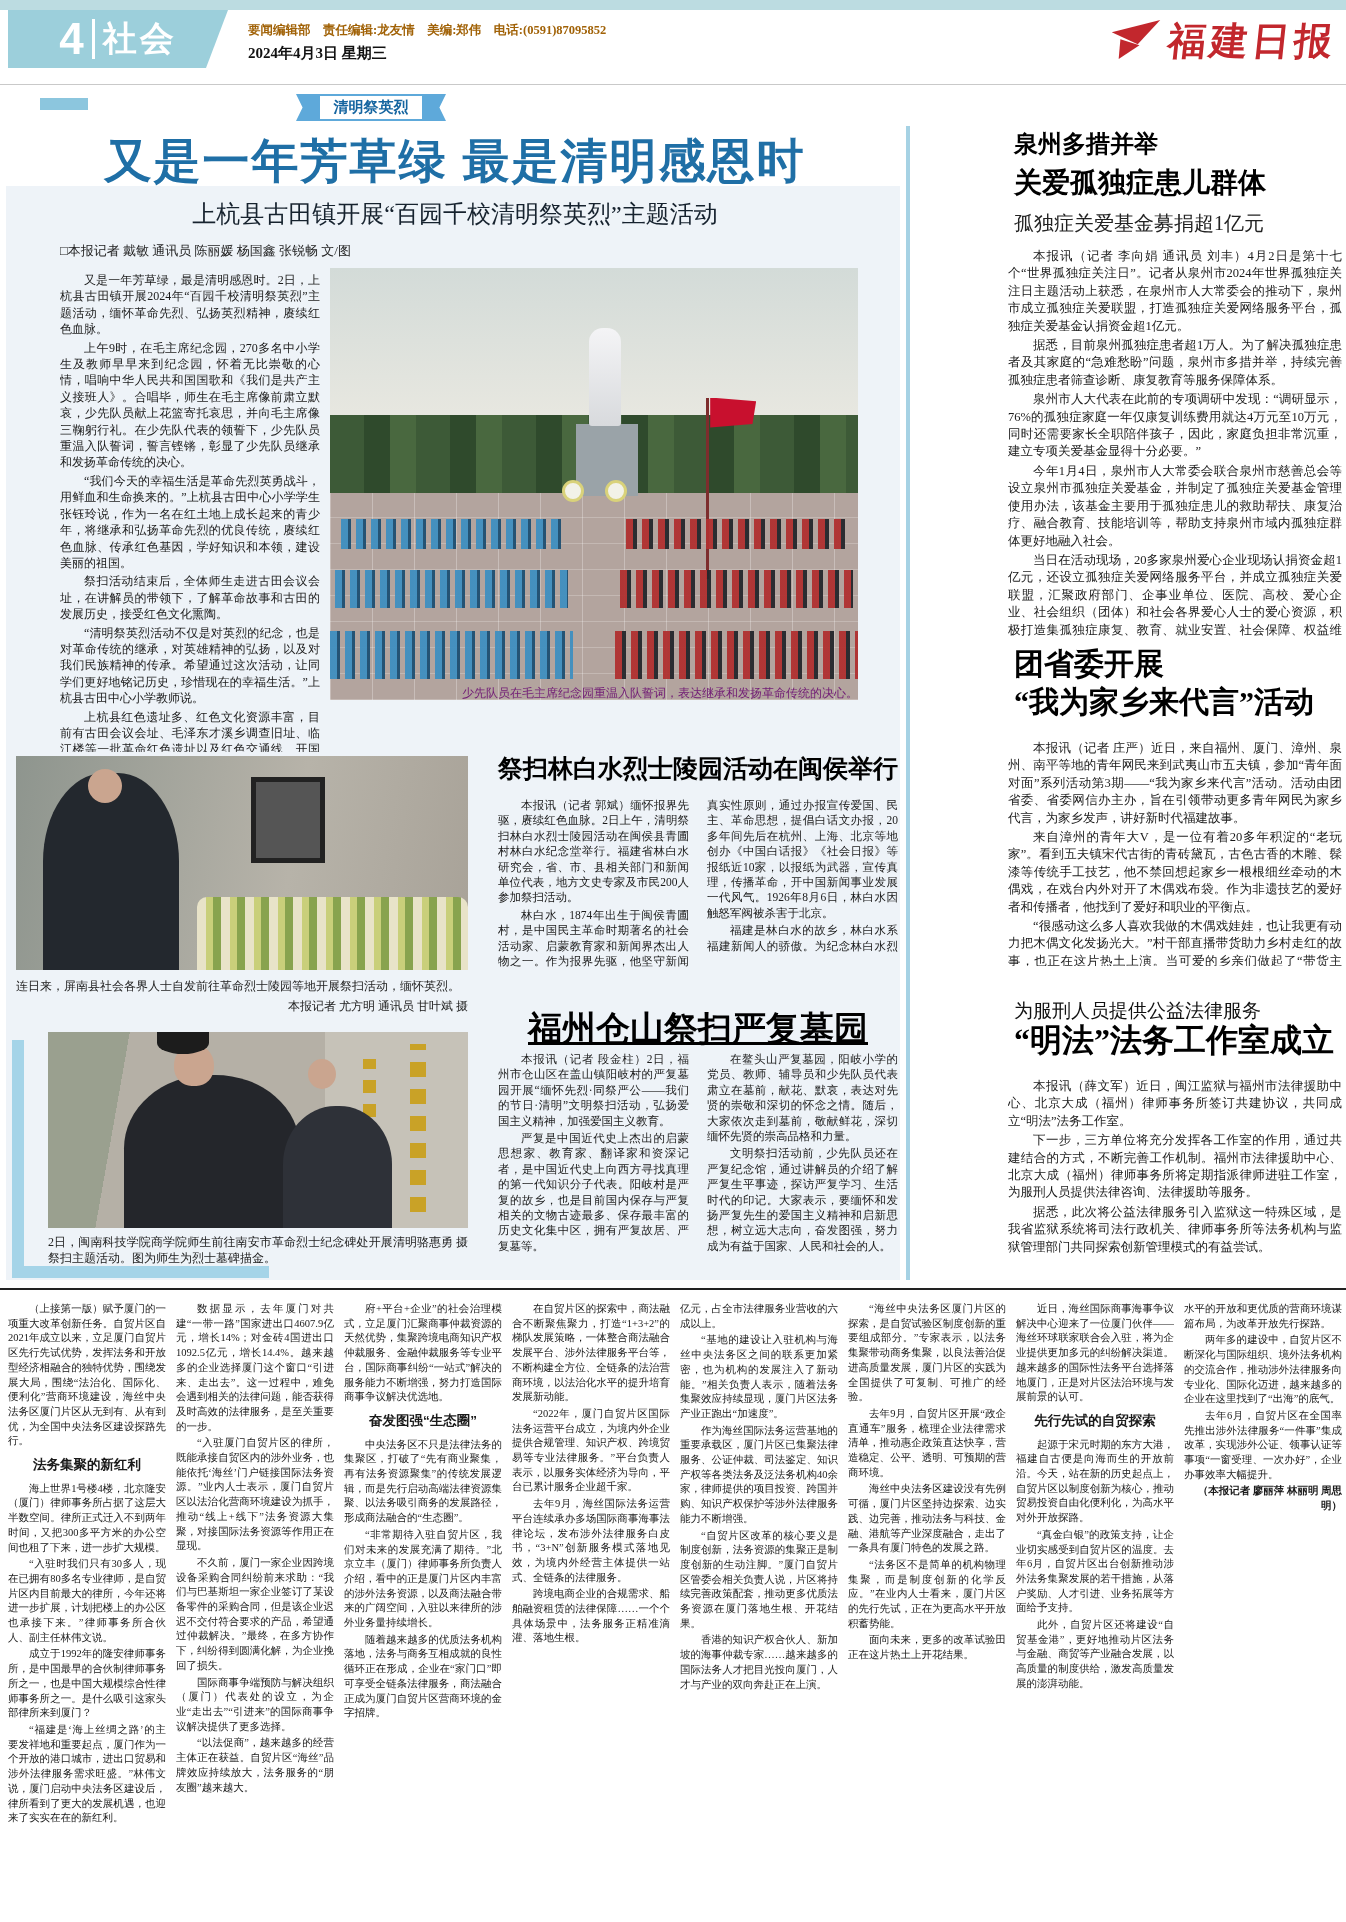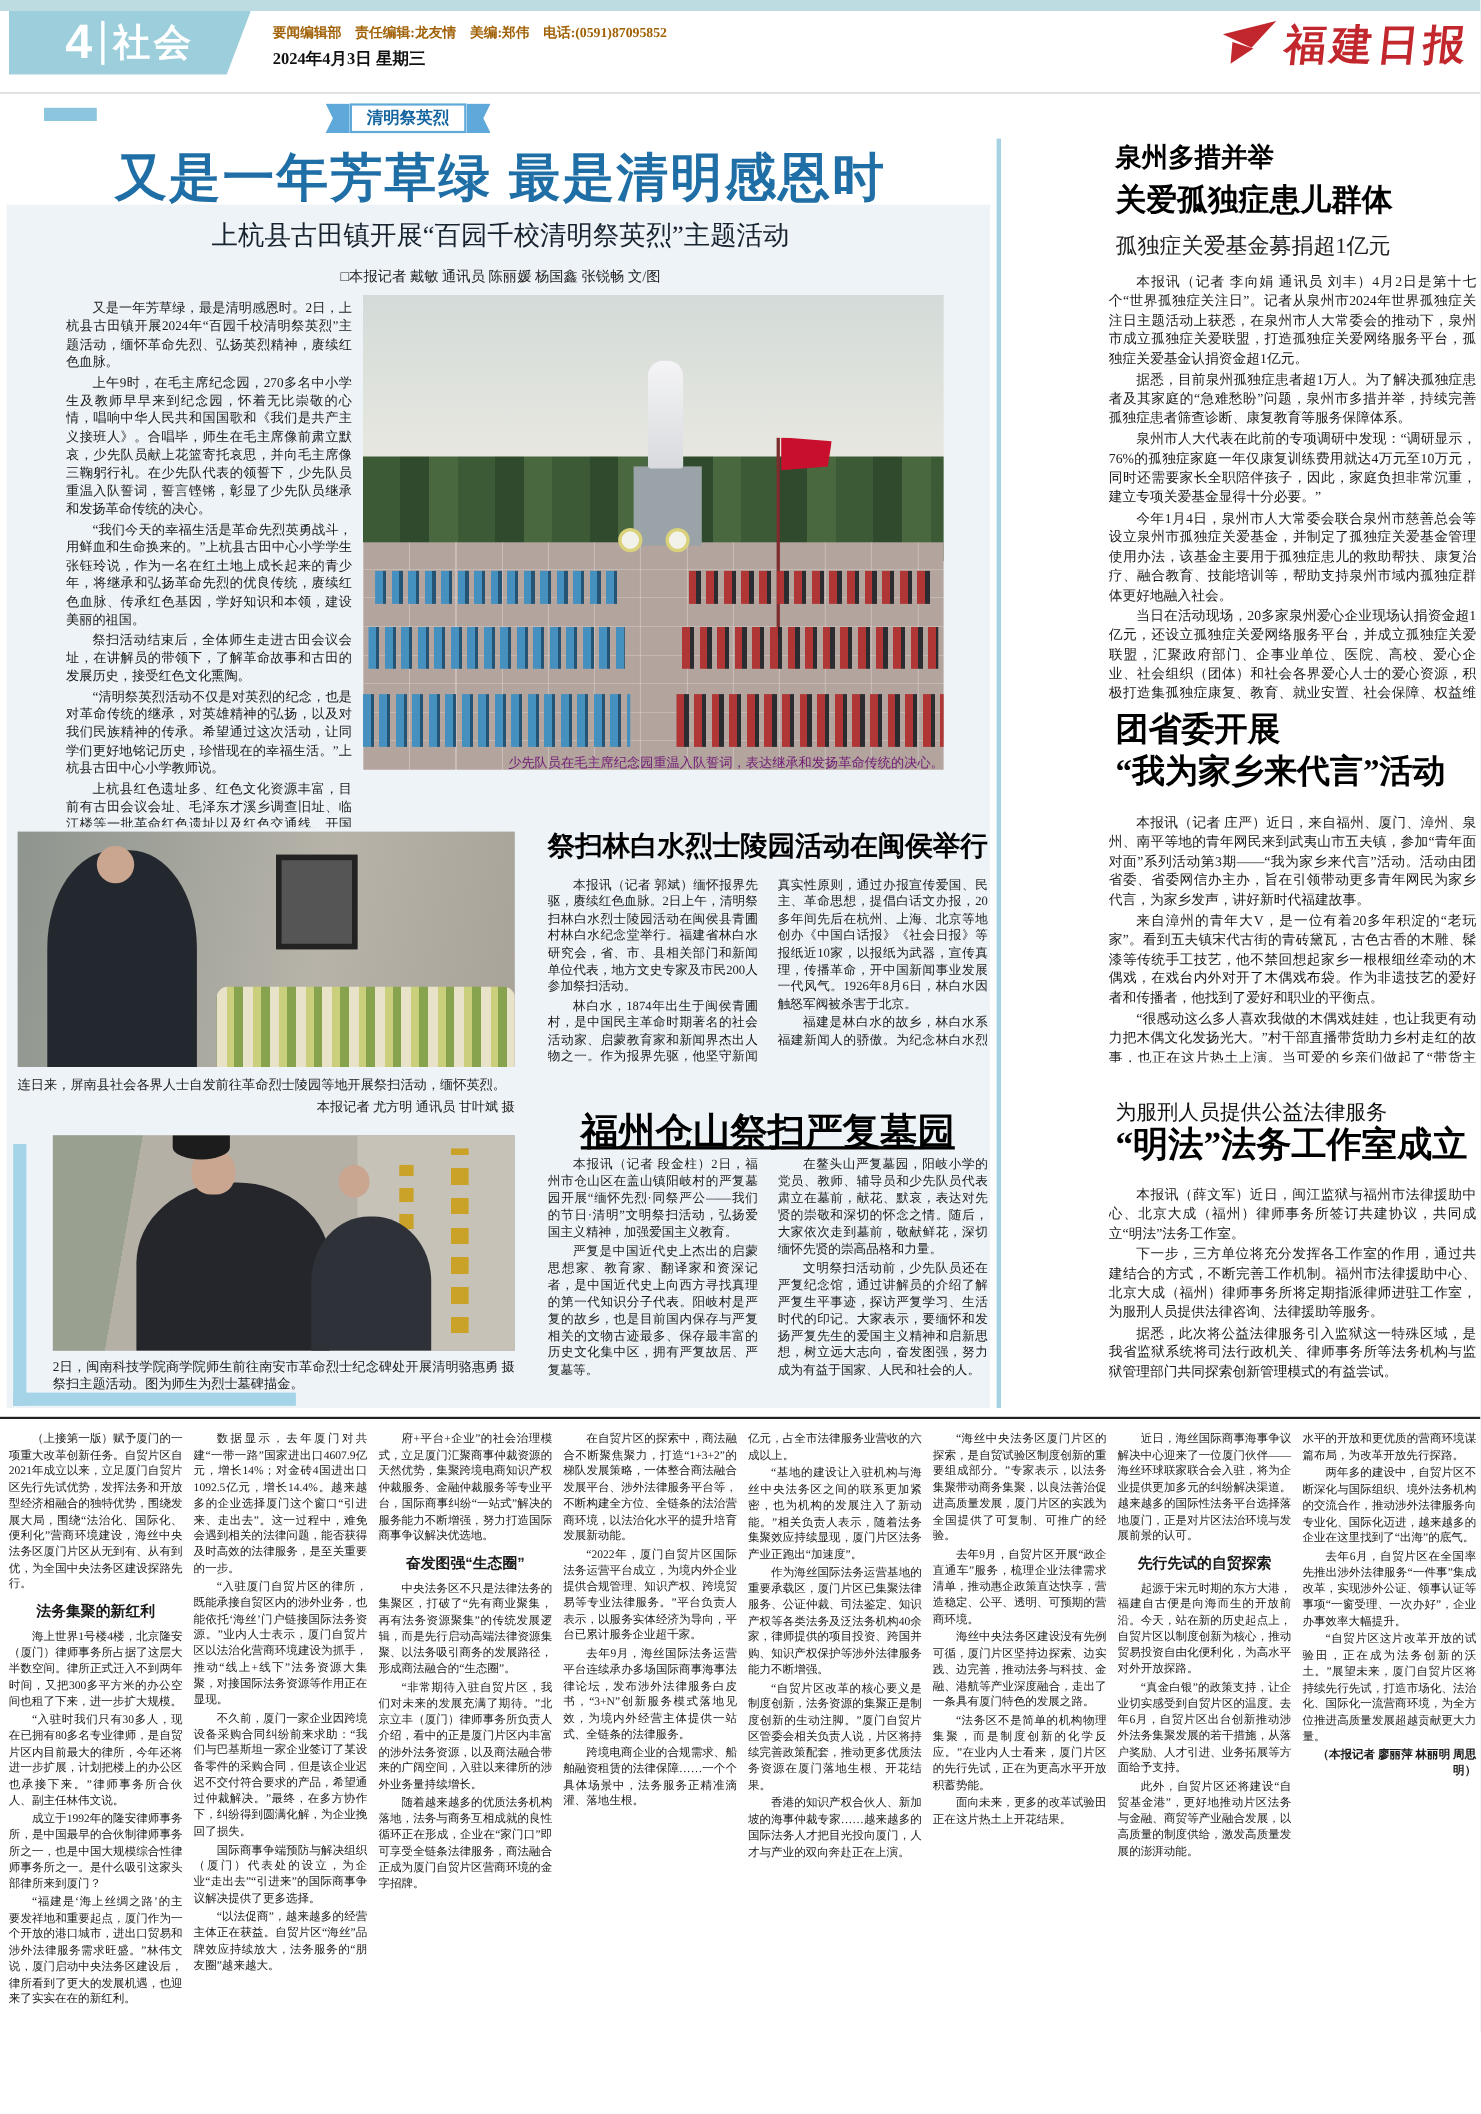--- a/index.html
+++ b/index.html
@@ -34,21 +34,21 @@
   .rib-end{width:22px;background:#5ea9da;}
   .rib-l{clip-path:polygon(0 0,100% 0,100% 100%,0 100%,30% 50%);}
   .rib-r{clip-path:polygon(0 0,100% 0,70% 50%,100% 100%,0 100%);}
   .rib-mid{flex:1;background:#fff;border:2px solid #5ea9da;display:flex;align-items:center;
            justify-content:center;font-family:"Liberation Sans",sans-serif;
            font-weight:bold;font-size:15px;color:#1565a0;}
   .leadline{left:60px;top:130px;width:790px;text-align:center;color:#1f6fa6;
             font-family:"Liberation Sans",sans-serif;font-weight:bold;font-size:47px;
             letter-spacing:2px;white-space:nowrap;}
   .leadsub{left:60px;top:198px;width:790px;text-align:center;font-size:24px;color:#16222e;}
-  .leadby{left:60px;top:242px;width:790px;text-align:center;font-size:13px;color:#222;}
+  .leadby{left:60px;top:242px;width:790px;font-size:13px;color:#222;}
   .leadcol{left:60px;top:272px;width:260px;height:480px;overflow:hidden;
            font-size:12px;line-height:16.4px;}
   .photo{overflow:hidden;position:absolute;}
   .mcaption{left:330px;top:685px;width:528px;text-align:right;font-size:12px;color:#701a75;}
   .lcaption{font-size:12px;line-height:16px;color:#222;text-align:justify;}
   .lcredit{float:right;text-indent:0;}
   
   .midhead{font-weight:bold;color:#000;text-align:center;
            font-family:"Liberation Serif",serif;white-space:nowrap;}
   .midcols{column-count:2;column-gap:18px;font-size:11.5px;line-height:15.4px;overflow:hidden;}
@@ -264,17 +264,16 @@
     <p>近日，海丝国际商事海事争议解决中心迎来了一位厦门伙伴——海丝环球联家联合会入驻，将为企业提供更加多元的纠纷解决渠道。越来越多的国际性法务平台选择落地厦门，正是对片区法治环境与发展前景的认可。</p>
     <h4>先行先试的自贸探索</h4>
     <p>起源于宋元时期的东方大港，福建自古便是向海而生的开放前沿。今天，站在新的历史起点上，自贸片区以制度创新为核心，推动贸易投资自由化便利化，为高水平对外开放探路。</p>
     <p>“真金白银”的政策支持，让企业切实感受到自贸片区的温度。去年6月，自贸片区出台创新推动涉外法务集聚发展的若干措施，从落户奖励、人才引进、业务拓展等方面给予支持。</p>
     <p>此外，自贸片区还将建设“自贸基金港”，更好地推动片区法务与金融、商贸等产业融合发展，以高质量的制度供给，激发高质量发展的澎湃动能。</p>
   </div>
   <div class="fcol" style="left:1184px;">
     <p style="text-indent:0;">水平的开放和更优质的营商环境谋篇布局，为改革开放先行探路。</p>
     <p>两年多的建设中，自贸片区不断深化与国际组织、境外法务机构的交流合作，推动涉外法律服务向专业化、国际化迈进，越来越多的企业在这里找到了“出海”的底气。</p>
     <p>去年6月，自贸片区在全国率先推出涉外法律服务“一件事”集成改革，实现涉外公证、领事认证等事项“一窗受理、一次办好”，企业办事效率大幅提升。</p>
-    <p>“自贸片区这片改革开放的试验田，正在成为法务创新的沃土。”展望未来，厦门自贸片区将持续先行先试，打造市场化、法治化、国际化一流营商环境，为全方位推进高质量发展超越贡献更大力量。</p>
     <p class="fcredit">（本报记者 廖丽萍 林丽明 周思明）</p>
   </div>
 
 </div>
 
 </body></html>

